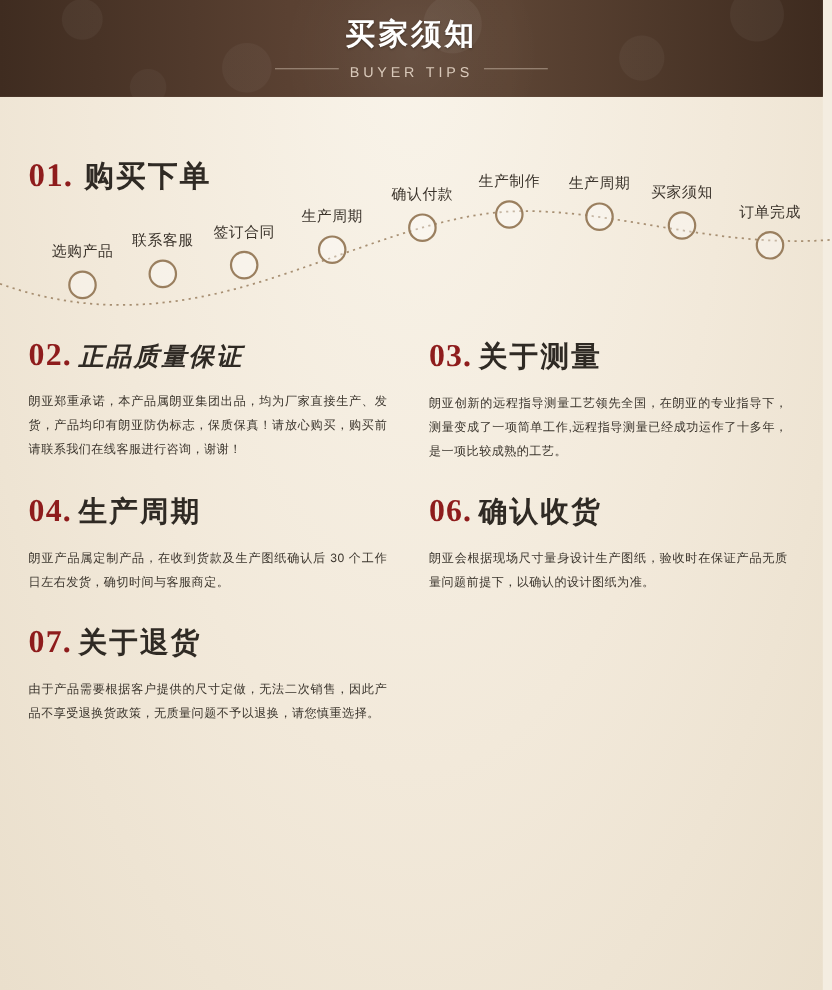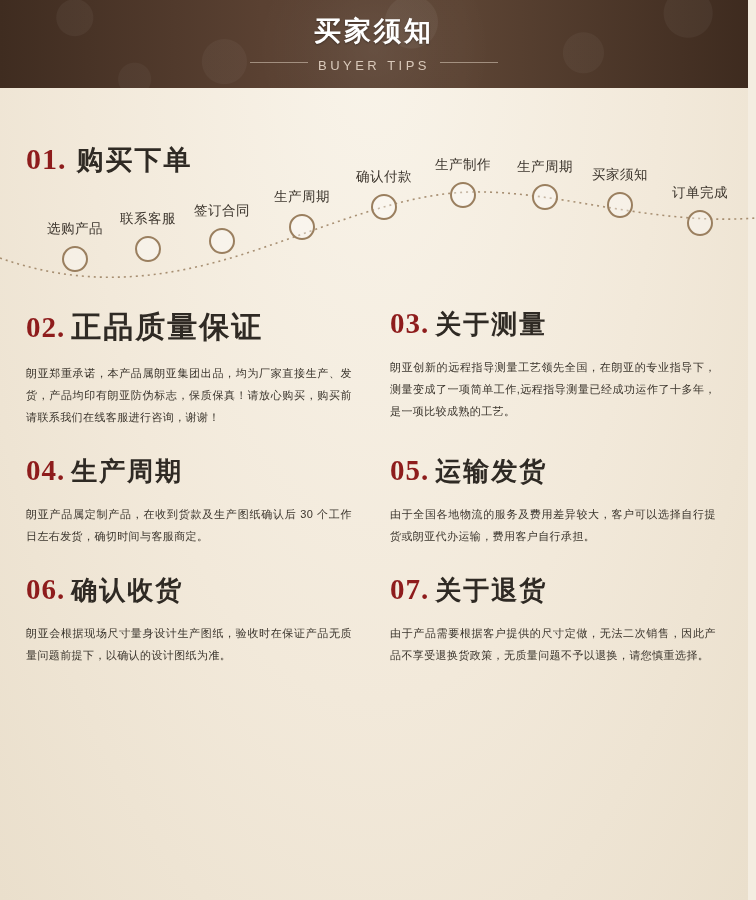--- a/index.html
+++ b/index.html
@@ -148,21 +148,21 @@
     font-size: 29px;
     font-weight: bold;
     letter-spacing: 1px;
   }
   .item-title {
     color: #2f2a24;
     font-size: 26px;
     font-weight: bold;
     letter-spacing: 2px;
   }
-  .item-title.small { font-size: 30px; }
+  .item-title.small { font-size: 23px; font-style: italic; }
   .item-body {
     font-size: 11px;
     line-height: 2.0;
     color: #3a342c;
     letter-spacing: 0.4px;
     text-align: justify;
     padding-right: 6px;
   }
 </style>
 </head>
@@ -249,27 +249,20 @@
       </div>
       <div class="item">
         <div class="item-head">
           <span class="item-num">04.</span>
           <span class="item-title">生产周期</span>
         </div>
         <div class="item-body">朗亚产品属定制产品，在收到货款及生产图纸确认后 30 个工作日左右发货，确切时间与客服商定。</div>
       </div>
       <div class="item">
         <div class="item-head">
-          <span class="item-num">05.</span>
-          <span class="item-title">运输发货</span>
-        </div>
-        <div class="item-body">由于全国各地物流的服务及费用差异较大，客户可以选择自行提货或朗亚代办运输，费用客户自行承担。</div>
-      </div>
-      <div class="item">
-        <div class="item-head">
           <span class="item-num">06.</span>
           <span class="item-title">确认收货</span>
         </div>
         <div class="item-body">朗亚会根据现场尺寸量身设计生产图纸，验收时在保证产品无质量问题前提下，以确认的设计图纸为准。</div>
       </div>
       <div class="item">
         <div class="item-head">
           <span class="item-num">07.</span>
           <span class="item-title">关于退货</span>
         </div>

